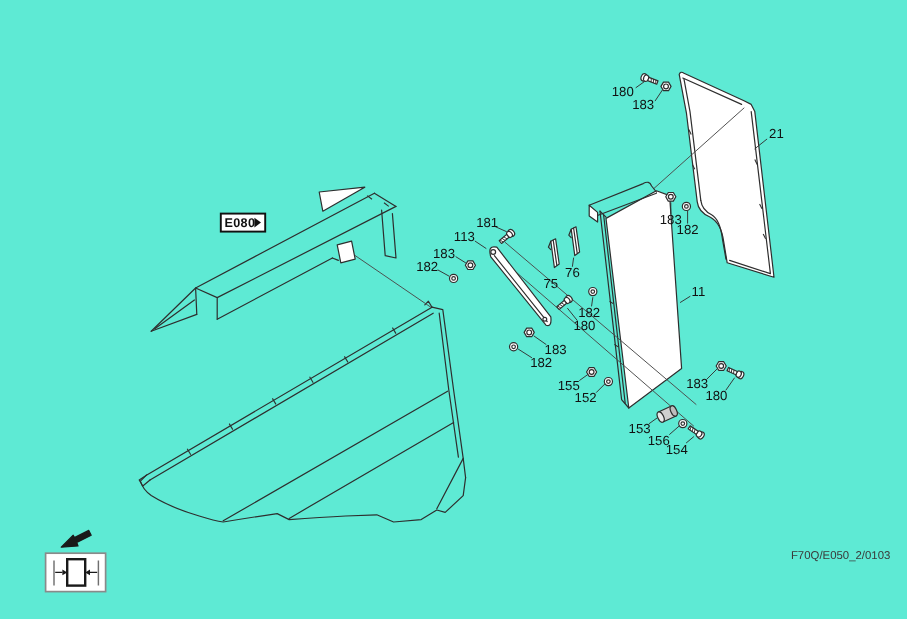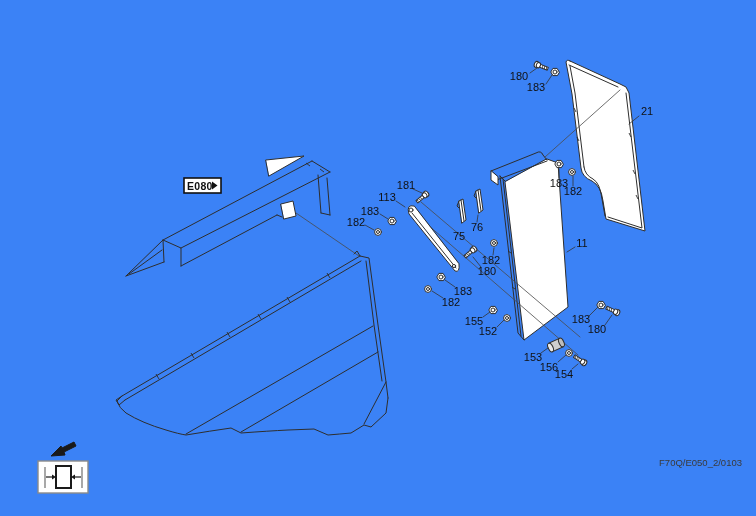--- a/index.html
+++ b/index.html
@@ -1,16 +1,16 @@
 <!DOCTYPE html>
 <html><head>
 <meta charset="utf-8">
 <style>
   html,body{margin:0;padding:0;background:#fff;}
-  .stage{position:relative;width:756px;height:516px;background:#3b82f6;overflow:hidden;
+  .stage{position:relative;width:756px;height:516px;background:#5eead4;overflow:hidden;
          font-family:"Liberation Sans", sans-serif;}
   svg{position:absolute;left:0;top:0;}
   .ln{stroke:#2e2e2e;stroke-width:1;fill:none;stroke-linejoin:round;stroke-linecap:round;}
   .lnW{stroke:#2e2e2e;stroke-width:1;fill:#ffffff;stroke-linejoin:round;stroke-linecap:round;}
   .thin{stroke:#4a4a4a;stroke-width:0.8;fill:none;stroke-linecap:round;}
   .lead{stroke:#333333;stroke-width:0.8;fill:none;stroke-linecap:round;}
   .tick{stroke:#2e2e2e;stroke-width:0.9;fill:none;}
   text.callout{font-size:11px;fill:#111111;}
   text.ref{font-size:10.5px;font-weight:bold;fill:#111111;letter-spacing:0.3px;}
   text.footer{font-size:9.5px;fill:#3a3a3a;}

